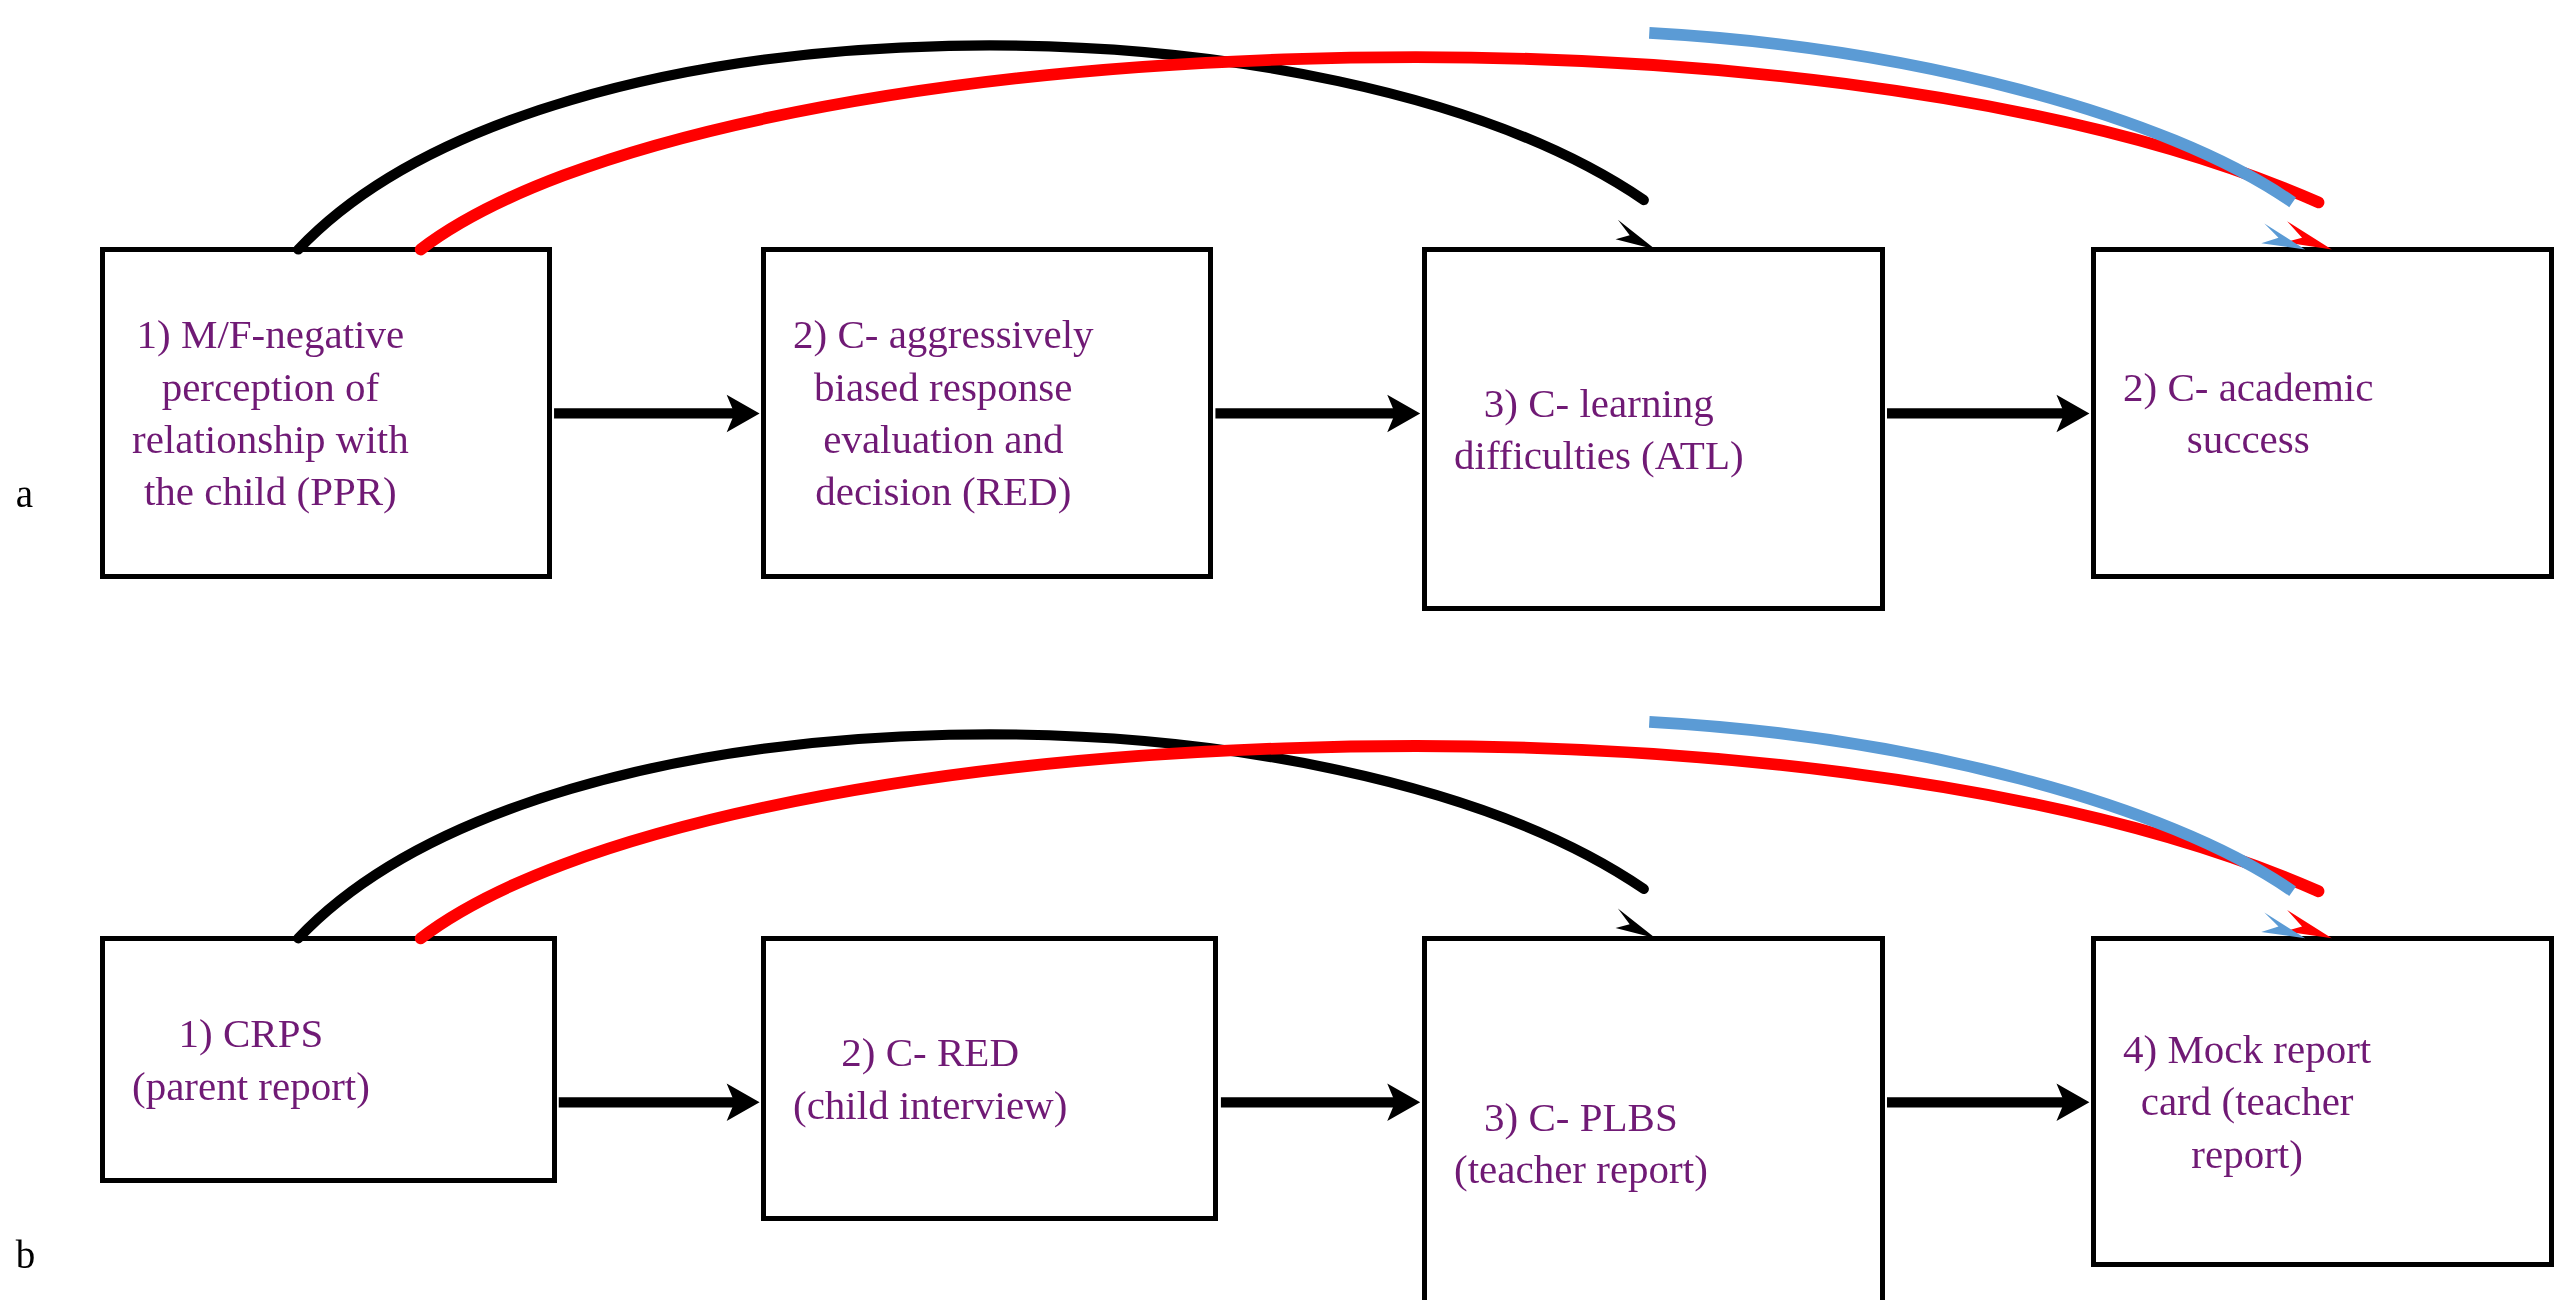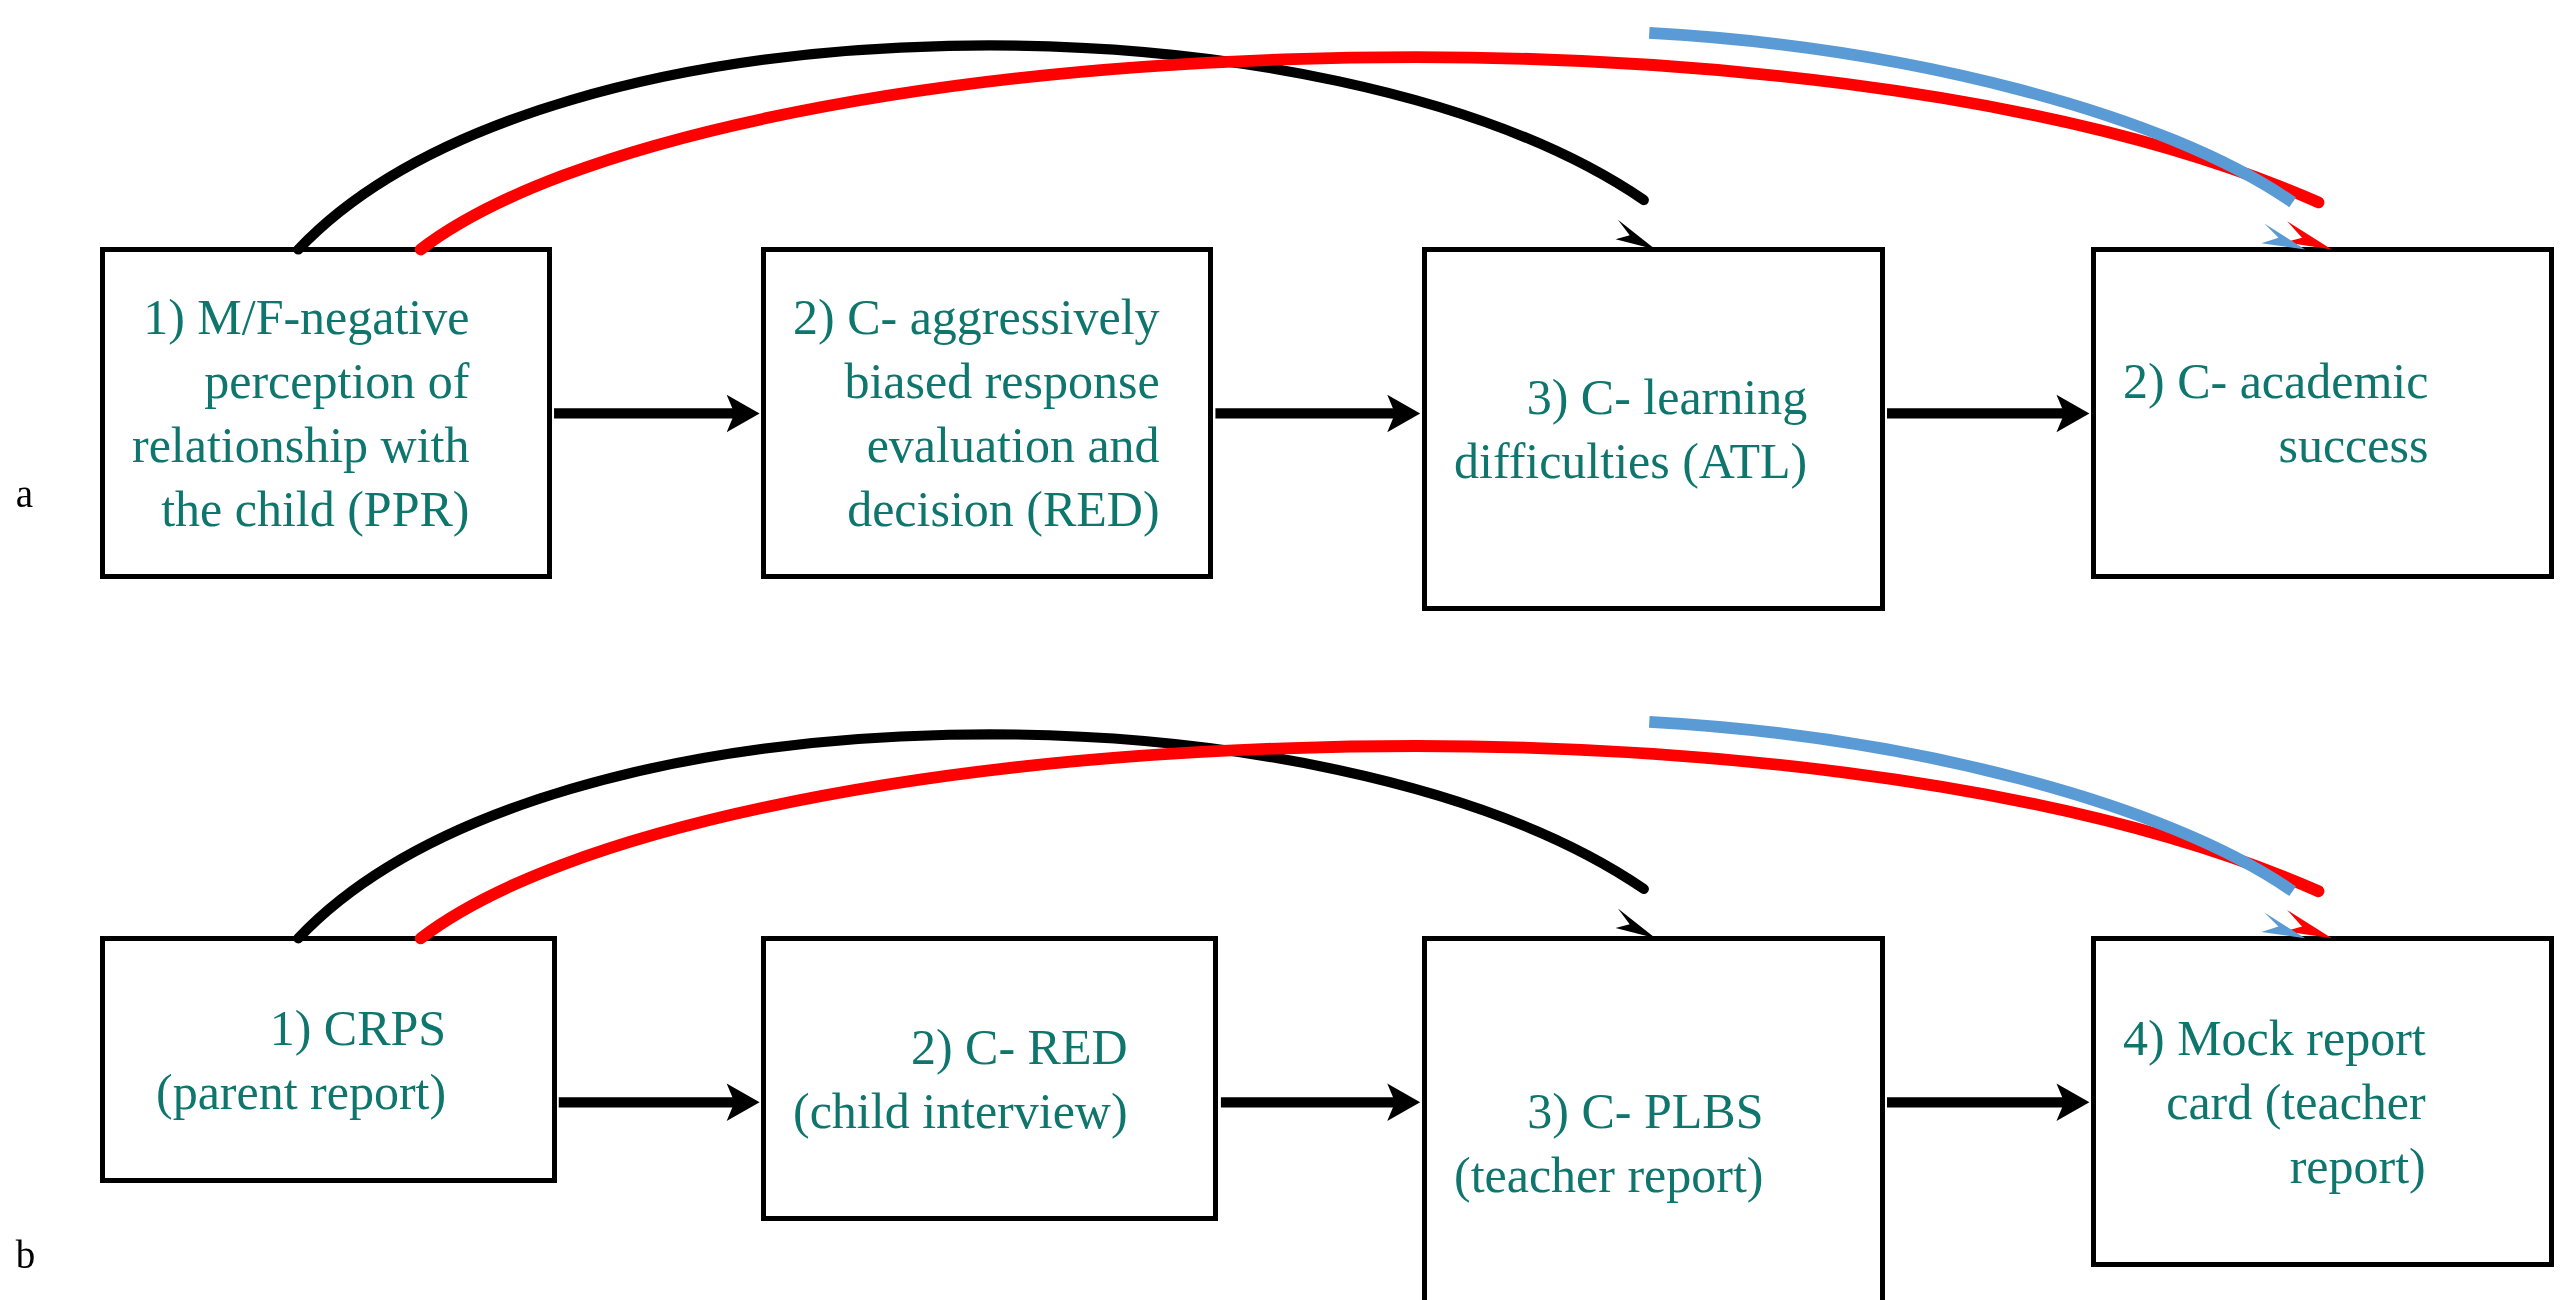--- a/index.html
+++ b/index.html
@@ -27,27 +27,27 @@
     position: absolute;
     box-sizing: border-box;
     border: 5.5px solid #000000;
     background: #ffffff;
     display: flex;
     align-items: center;
     justify-content: flex-start;
   }
   .node-text {
     font-family: "Liberation Serif", "DejaVu Serif", serif;
-    font-size: 50px;
+    font-size: 41px;
     line-height: 1.28;
-    color: #0f766e;
+    color: #701a75;
     padding-left: 27px;
     padding-right: 11px;
     white-space: pre-line;
-    text-align: right;
+    text-align: center;
   }
   .panel-label {
     position: absolute;
     font-family: "Liberation Serif", "DejaVu Serif", serif;
     font-size: 39px;
     color: #000000;
   }
 </style>
 </head>
 <body>
@@ -75,21 +75,21 @@
 difficulties (ATL)</div>
   </div>
 
   <div class="node-box" style="left:2091px; top:247px; width:463px; height:332px;">
     <div class="node-text">2) C- academic
 success</div>
   </div>
 
   <div class="panel-label" style="left:15.7px; top:1232px;">b</div>
 
-  <div class="node-box" style="left:100px; top:936px; width:457px; height:247px;padding-left:24px;">
+  <div class="node-box" style="left:100px; top:936px; width:457px; height:247px;">
     <div class="node-text">1)  CRPS
 (parent report)</div>
   </div>
 
   <div class="node-box" style="left:761px; top:936px; width:457px; height:285px;">
     <div class="node-text">2) C- RED
 (child interview)</div>
   </div>
 
   <div class="node-box" style="left:1422px; top:936px; width:463px; height:414px;">

